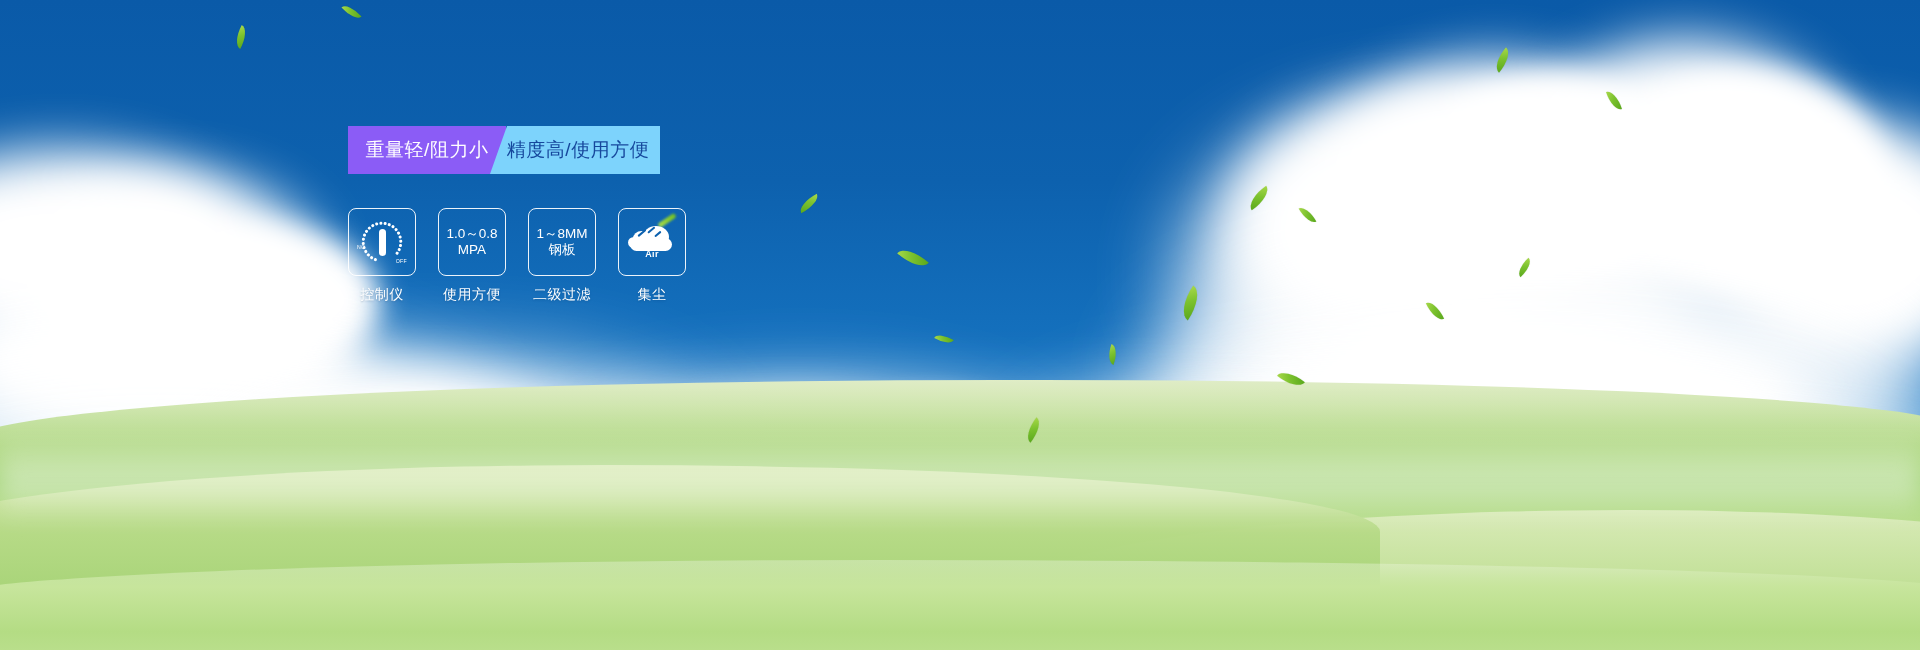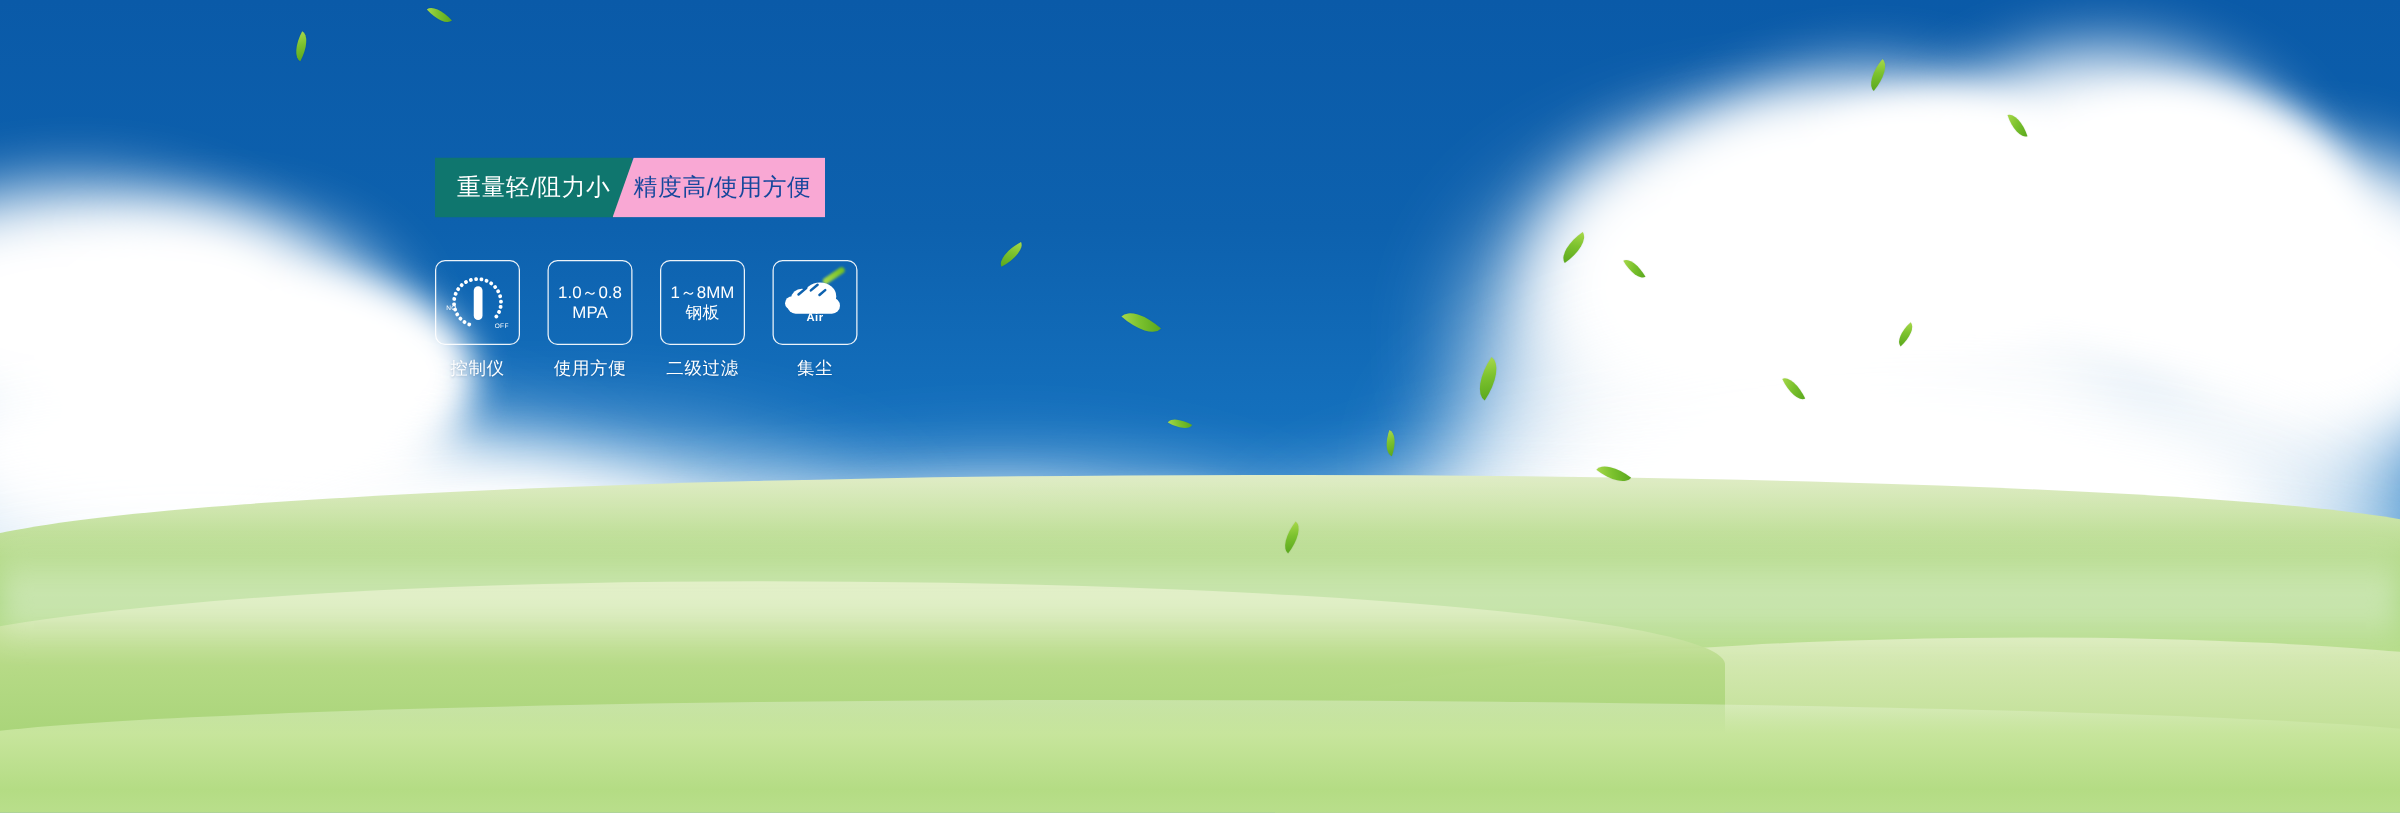--- a/index.html
+++ b/index.html
@@ -108,27 +108,27 @@
     height:48px;
     width:322px;
     position:relative;
   }
   .tag{
     display:flex; align-items:center; justify-content:center;
     font-size:19px; letter-spacing:.5px; white-space:nowrap;
     padding:0 16px;
   }
   .tag-a{
-    background:#0f766e;
+    background:#8b5cf6;
     color:#ffffff;
     width:158px;
     clip-path:polygon(0 0, 100% 0, 100% 100%, 0 100%);
   }
   .tag-b{
-    background:#f9a8d4;
+    background:#7dd3fc;
     color:#16479c;
     width:170px;
     margin-left:-16px;
     clip-path:polygon(17px 0, 100% 0, 100% 100%, 0 100%);
     padding-left:22px;
   }
 
   
   .features{
     display:flex;

